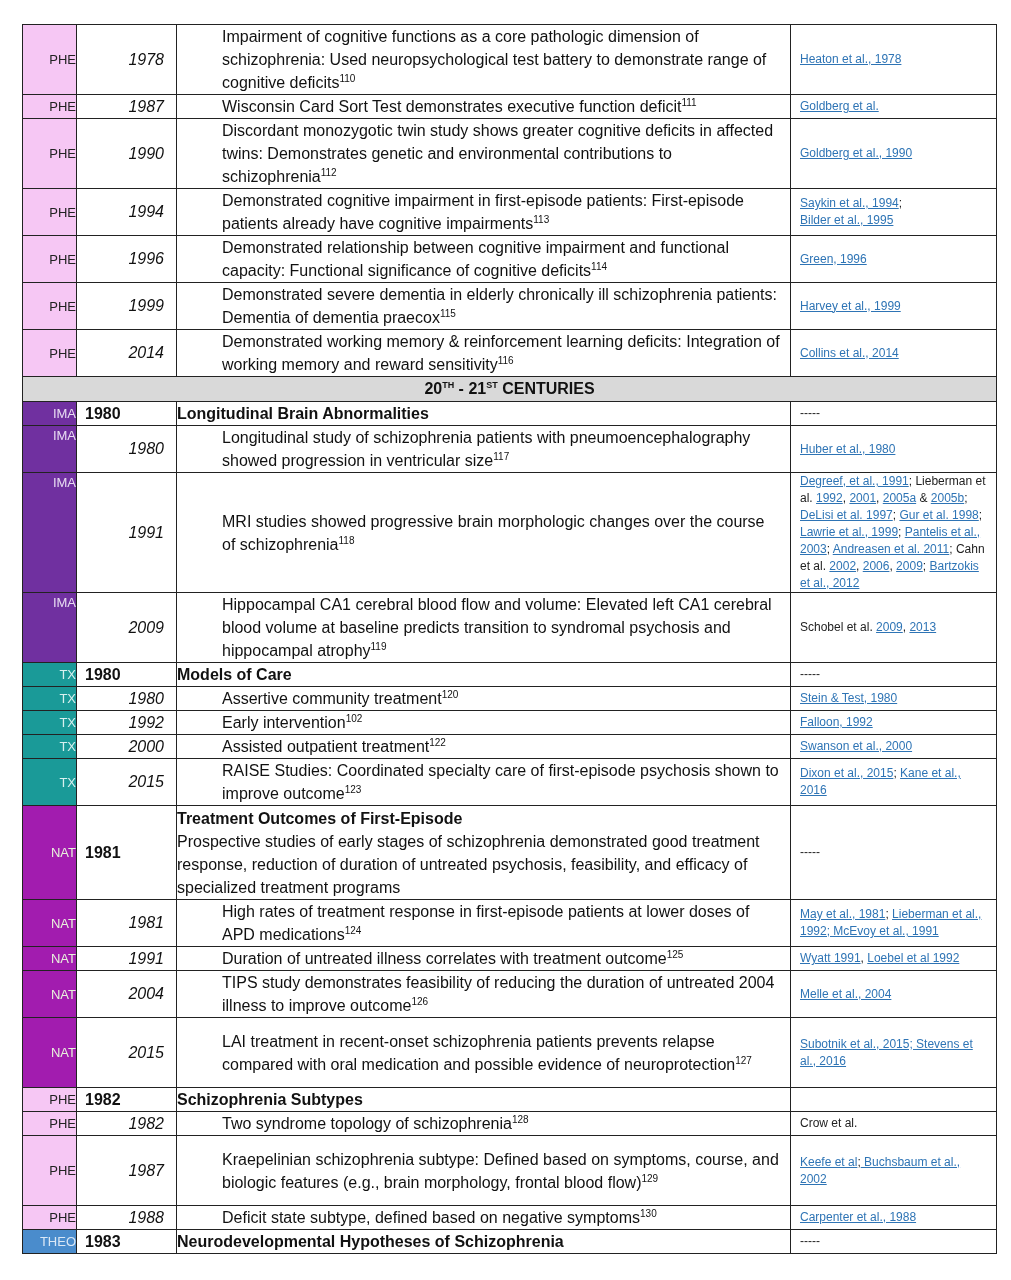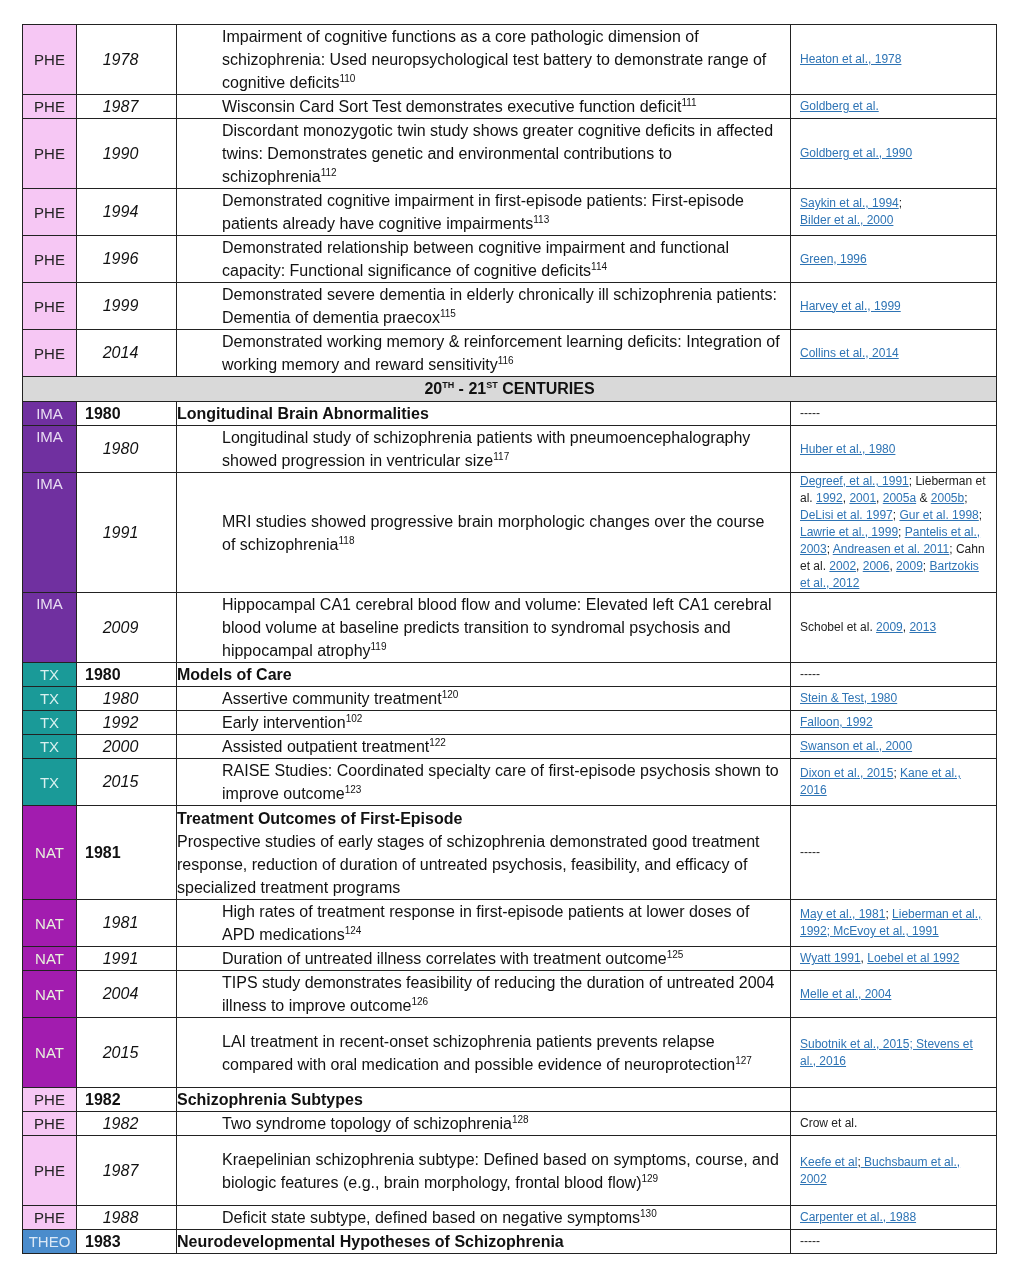--- a/index.html
+++ b/index.html
@@ -5,28 +5,28 @@
   html, body { margin: 0; padding: 0; background: #ffffff; }
   body { width: 1011px; height: 1280px; position: relative; overflow: hidden;
          font-family: "Liberation Sans", sans-serif; color: #111; }
   table { position: absolute; left: 22px; top: 24px; border-collapse: collapse;
           width: 974px; table-layout: fixed; }
   td { border: 1px solid #222; padding: 0; vertical-align: middle; }
   col.c-cat { width: 54px; }
   col.c-year { width: 100px; }
   col.c-desc { width: 614px; }
   col.c-ref { width: 206px; }
-  .cat { text-align: center; font-size: 15px; }
+  .cat { text-align: right; font-size: 13px; }
   .cat.top { vertical-align: top; padding-top: 2px; }
   .cat.PHE { background: #f6c7f4; color: #222; }
   .cat.IMA { background: #7030a0; color: #e8dcf2; }
   .cat.TX { background: #1a9a98; color: #d8f0ef; margin-top: 28px; }
   .cat.NAT { background: #a21caf; color: #e8f2dc; }
   .cat.THEO { background: #4a8ccc; color: #dbe8f6; }
-  .year { font-size: 16px; font-style: italic; text-align: center; padding-right: 12px; }
+  .year { font-size: 16px; font-style: italic; text-align: right; padding-right: 12px; }
   .year.head { font-style: normal; font-weight: bold; text-align: left; padding-left: 8px; padding-right: 0; }
   .desc { font-size: 16px; line-height: 23px; padding: 0 8px 0 45px; }
   .desc.head { padding-left: 0; font-weight: bold; }
   .desc .plain { font-weight: normal; }
   sup { font-size: 10px; line-height: 0; vertical-align: 6px; }
   .ref { font-size: 12px; line-height: 17px; padding: 0 8px 0 9px; }
   .ref a { color: #2e74b5; }
   .ref .t { color: #222; }
   .century { background: #d9d9d9; text-align: center; font-weight: bold; font-size: 16px; height: 24px; }
   .century sup { font-size: 9px; }
@@ -57,21 +57,21 @@
       <tr style="height: 70px;">
         <td class="cat PHE">PHE</td>
         <td class="year">1990</td>
         <td class="desc"><span>Discordant monozygotic twin study shows greater cognitive deficits in affected twins: Demonstrates genetic and environmental contributions to schizophrenia</span><sup>112</sup></td>
         <td class="ref"><a href="#">Goldberg et al., 1990</a></td>
       </tr>
       <tr style="height: 47px;">
         <td class="cat PHE">PHE</td>
         <td class="year">1994</td>
         <td class="desc"><span>Demonstrated cognitive impairment in first-episode patients: First-episode patients already have cognitive impairments</span><sup>113</sup></td>
-        <td class="ref"><a href="#">Saykin et al., 1994</a><span class="t">;</span><br><a href="#">Bilder et al., 2000</a></td>
+        <td class="ref"><a href="#">Saykin et al., 1994</a><span class="t">;</span><br><a href="#">Bilder et al., 1995</a></td>
       </tr>
       <tr style="height: 47px;">
         <td class="cat PHE">PHE</td>
         <td class="year">1996</td>
         <td class="desc"><span>Demonstrated relationship between cognitive impairment and functional capacity: Functional significance of cognitive deficits</span><sup>114</sup></td>
         <td class="ref"><a href="#">Green, 1996</a></td>
       </tr>
       <tr style="height: 47px;">
         <td class="cat PHE">PHE</td>
         <td class="year">1999</td>

